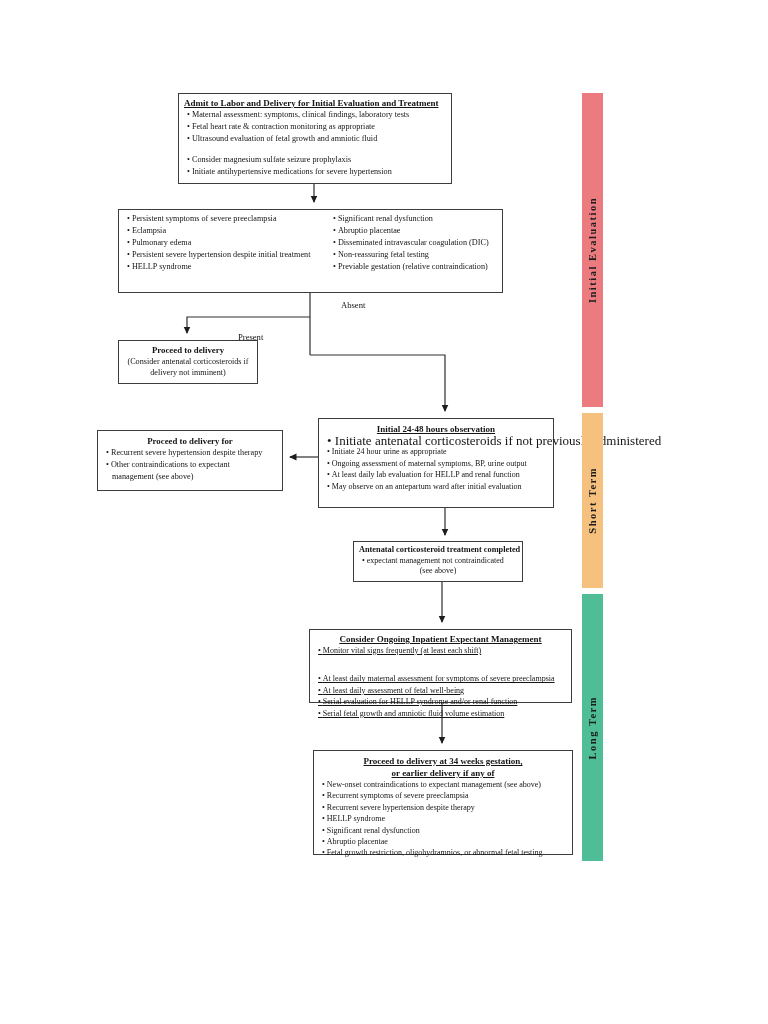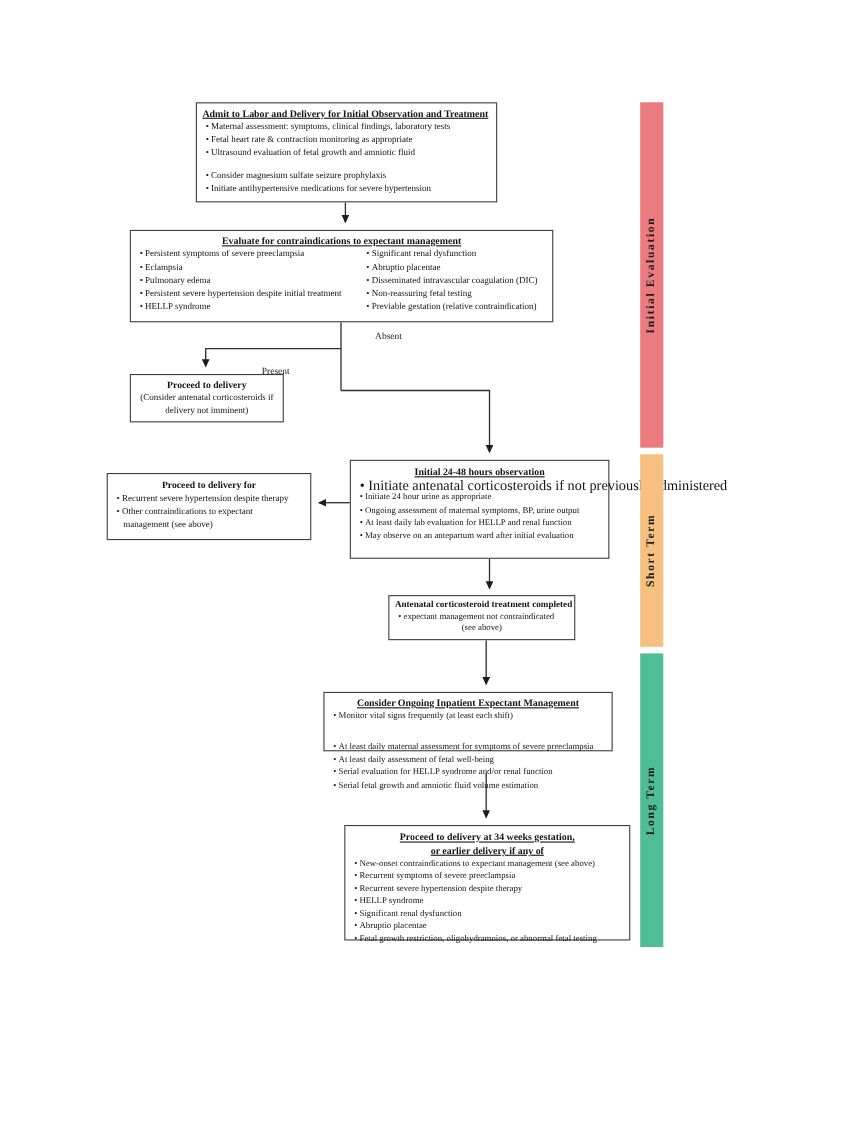--- a/index.html
+++ b/index.html
@@ -57,31 +57,30 @@
     <path d="M310 293 V355" fill="none" stroke="#2e2e2e" stroke-width="1.2"></path>
     <path d="M310 317 H187 V333" fill="none" stroke="#2e2e2e" stroke-width="1.2" marker-end="url(#arr)"></path>
     <path d="M310 355 H445 V411" fill="none" stroke="#2e2e2e" stroke-width="1.2" marker-end="url(#arr)"></path>
     <path d="M318 457 H290" fill="none" stroke="#2e2e2e" stroke-width="1.2" marker-end="url(#arr)"></path>
     <path d="M445 508 V535" fill="none" stroke="#2e2e2e" stroke-width="1.2" marker-end="url(#arr)"></path>
     <path d="M442 582 V622" fill="none" stroke="#2e2e2e" stroke-width="1.2" marker-end="url(#arr)"></path>
     <path d="M442 703 V743" fill="none" stroke="#2e2e2e" stroke-width="1.2" marker-end="url(#arr)"></path>
   </svg>
 
   <div class="box" style="left:178px;top:93px;width:274px;height:91px;">
-    <div class="btitle under">Admit to Labor and Delivery for Initial Observation and Treatment</div>
+    <div class="btitle under">Admit to Labor and Delivery for Initial Evaluation and Treatment</div>
     <div class="bullet">Maternal assessment: symptoms, clinical findings, laboratory tests</div>
     <div class="bullet">Fetal heart rate &amp; contraction monitoring as appropriate</div>
     <div class="bullet">Ultrasound evaluation of fetal growth and amniotic fluid</div>
     <div class="gap"></div>
     <div class="bullet">Consider magnesium sulfate seizure prophylaxis</div>
     <div class="bullet">Initiate antihypertensive medications for severe hypertension</div>
   </div>
 
   <div class="box" style="left:118px;top:209px;width:385px;height:84px;">
-    <div class="btitle under center">Evaluate for contraindications to expectant management</div>
     <div class="twocol">
       <div class="col-left">
         <div class="bullet">Persistent symptoms of severe preeclampsia</div>
         <div class="bullet">Eclampsia</div>
         <div class="bullet">Pulmonary edema</div>
         <div class="bullet">Persistent severe hypertension despite initial treatment</div>
         <div class="bullet">HELLP syndrome</div>
       </div>
       <div class="col-right">
         <div class="bullet">Significant renal dysfunction</div>
@@ -115,21 +114,21 @@
     <div class="bullet">Recurrent severe hypertension despite therapy</div>
     <div class="bullet wrap" style="padding-right:14px;">Other contraindications to expectant management (see above)</div>
   </div>
 
   <div class="box" style="left:353px;top:541px;width:170px;height:41px;padding-top:3px;">
     <div class="btitle" style="font-size:8.3px;line-height:10.5px;">Antenatal corticosteroid treatment completed</div>
     <div class="bullet" style="font-size:8px;line-height:10.5px;">expectant management not contraindicated</div>
     <div class="note-center" style="font-size:8px;line-height:10.5px;">(see above)</div>
   </div>
 
-  <div class="box tight" style="left:294px;top:629px;width:263px;height:54px;padding-top:3px;">
+  <div class="box tight" style="left:309px;top:629px;width:263px;height:74px;padding-top:3px;text-decoration:underline;">
     <div class="btitle under center">Consider Ongoing Inpatient Expectant Management</div>
     <div class="bullet" style="font-size:8px;">Monitor vital signs frequently (at least each shift)</div>
     <div class="bullet" style="font-size:8px;margin-top:17px;">At least daily maternal assessment for symptoms of severe preeclampsia</div>
     <div class="bullet" style="font-size:8px;">At least daily assessment of fetal well-being</div>
     <div class="bullet" style="font-size:8px;">Serial evaluation for HELLP syndrome and/or renal function</div>
     <div class="bullet" style="font-size:8px;">Serial fetal growth and amniotic fluid volume estimation</div>
   </div>
 
   <div class="box tight" style="left:313px;top:750px;width:260px;height:105px;padding-top:4px;">
     <div class="btitle under center">Proceed to delivery at 34 weeks gestation,</div>

